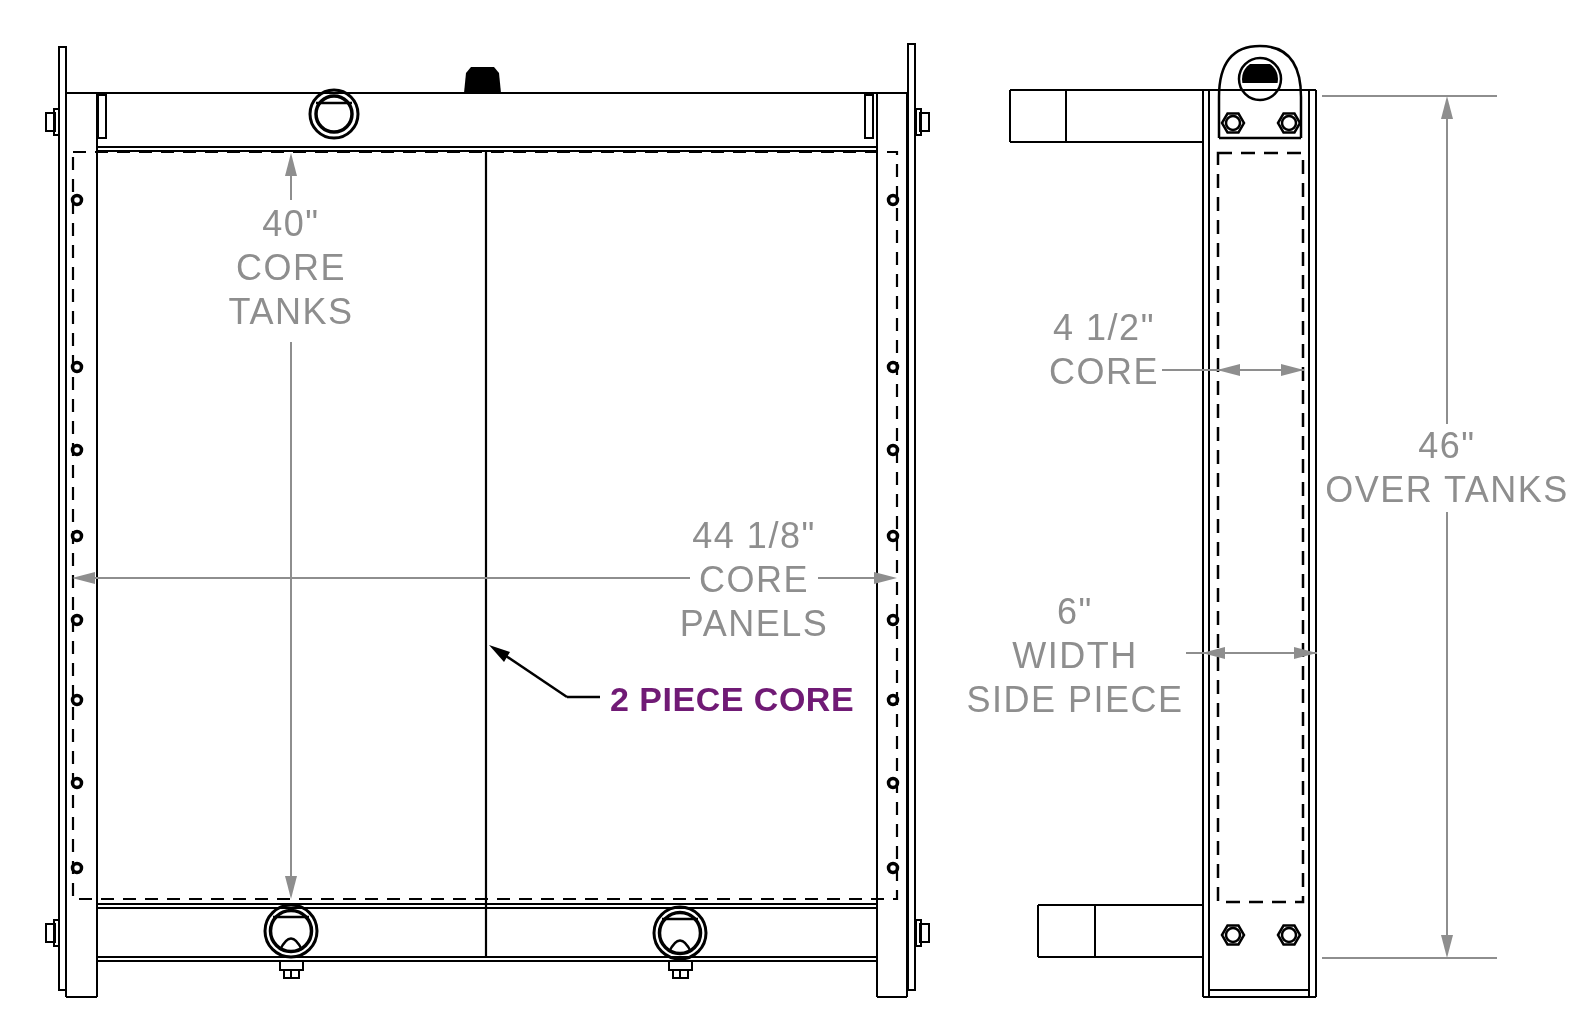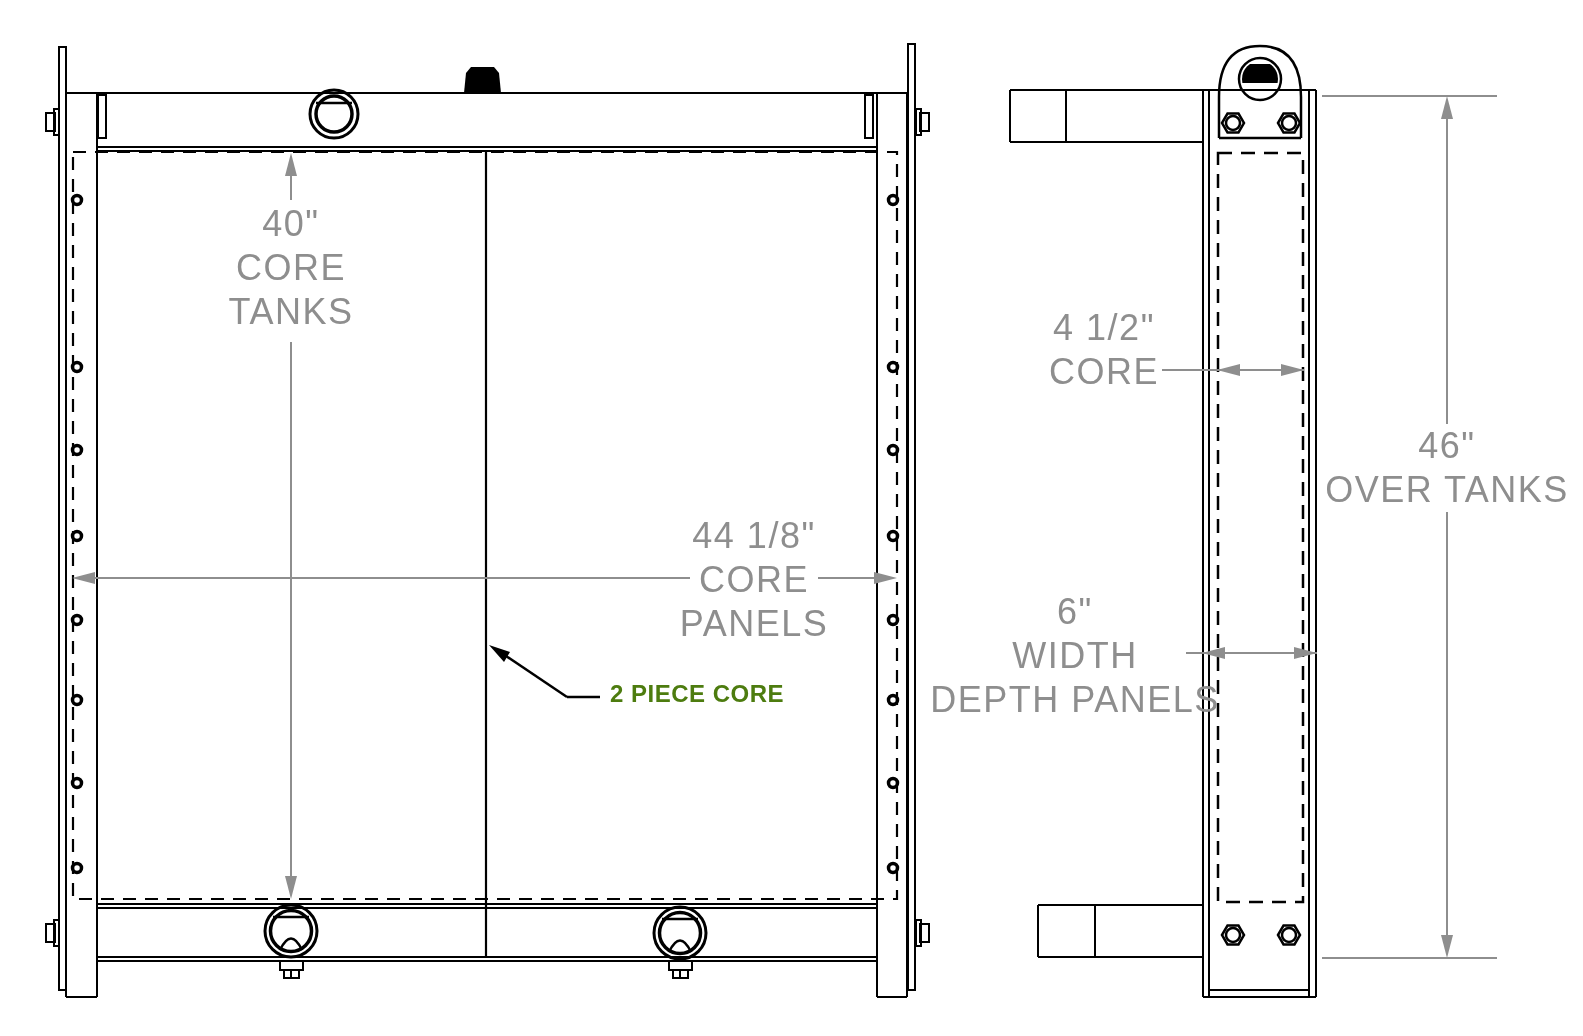--- a/index.html
+++ b/index.html
@@ -15,22 +15,22 @@
     position:absolute;
     text-align:center;
     color:#8e8e8e;
     font-size:36px;
     line-height:44px;
     letter-spacing:1.5px;
   }
   .dim-label span{display:block;}
   .note-label{
     position:absolute;
-    color:#4d7c0f;
-    font-size:24px;
+    color:#701a75;
+    font-size:34px;
     font-weight:bold;
     letter-spacing:0.5px;
     white-space:nowrap;
   }
 </style>
 </head>
 <body>
 
 <div class="canvas">
 
@@ -256,16 +256,16 @@
 </div>
 
 <div class="dim-label" style="left:1297px; top:424px; width:300px;">
   <span>46"</span>
   <span>OVER TANKS</span>
 </div>
 
 <div class="dim-label" style="left:925px; top:590px; width:300px;">
   <span>6"</span>
   <span>WIDTH</span>
-  <span>DEPTH PANELS</span>
+  <span>SIDE PIECE</span>
 </div>
 
 </div>
 
 </body></html>

